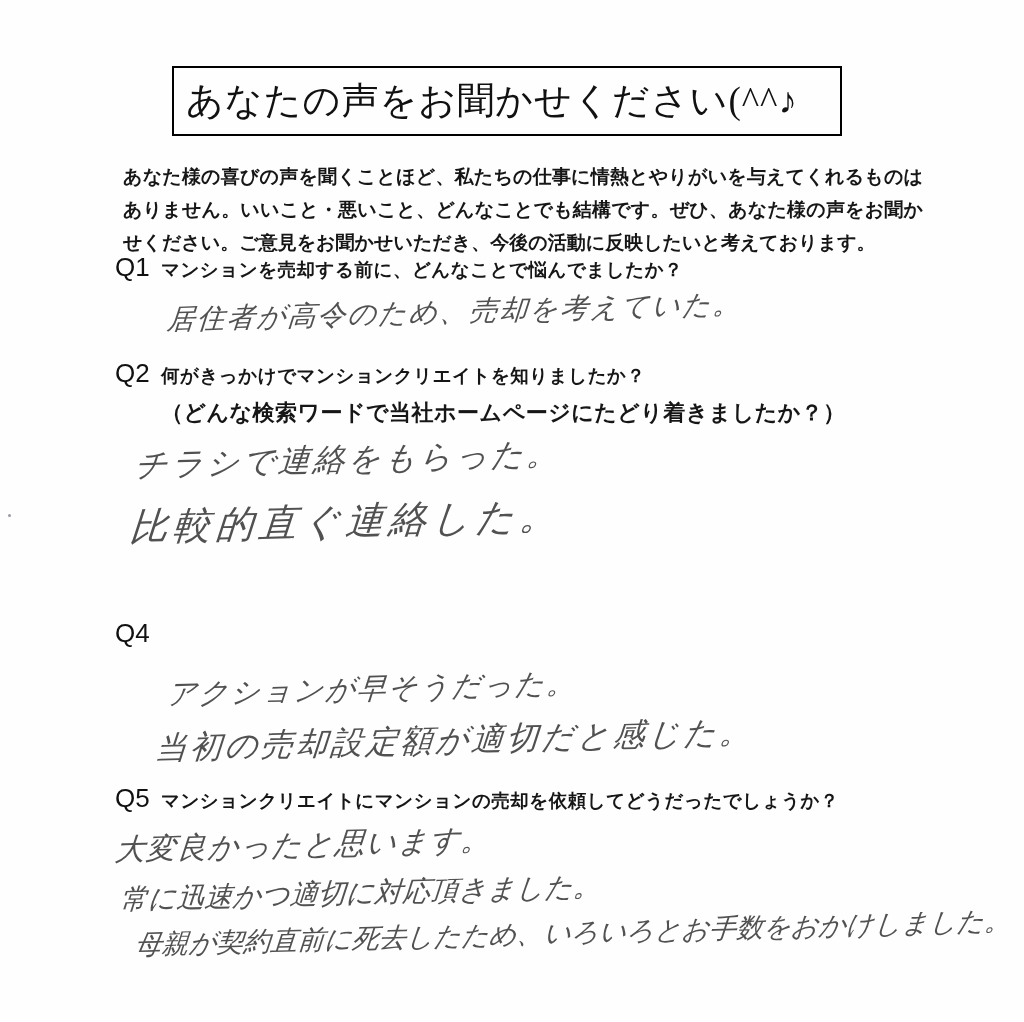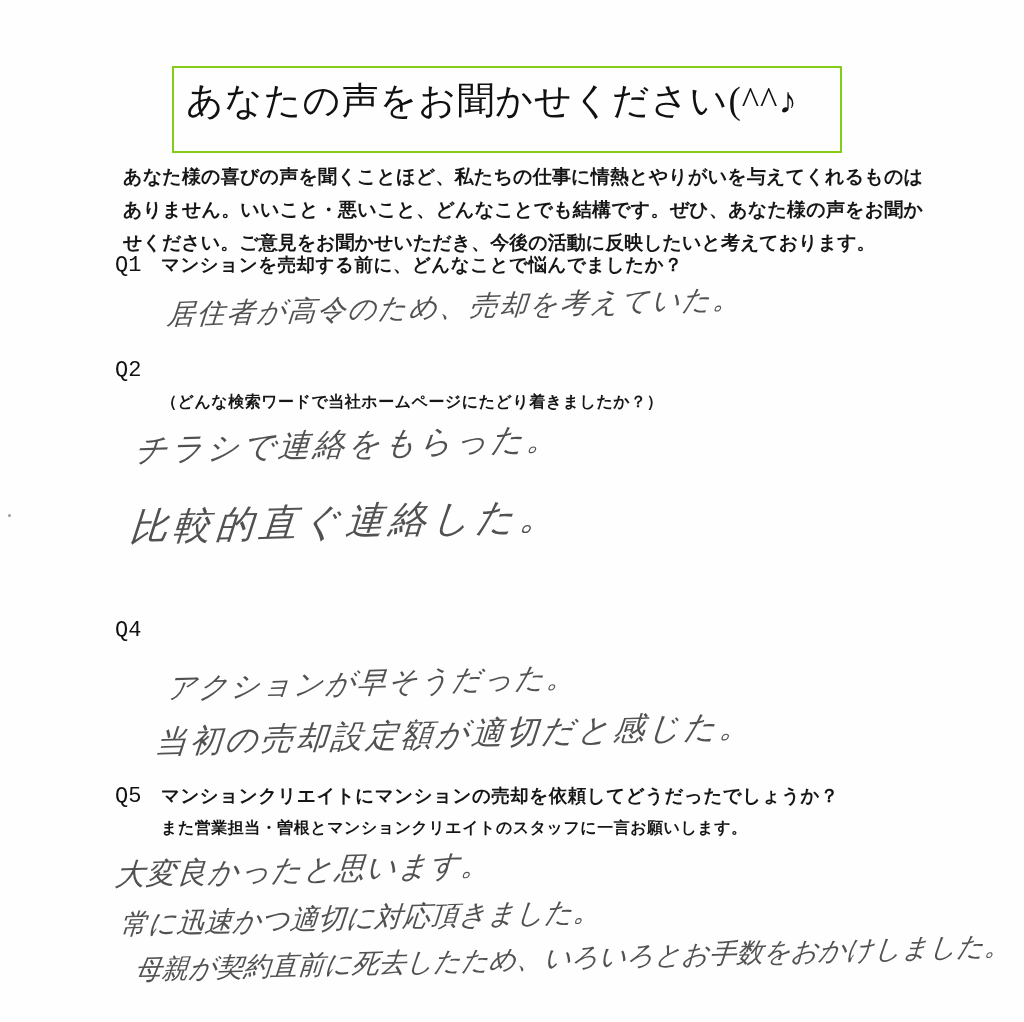--- a/index.html
+++ b/index.html
@@ -15,22 +15,22 @@
     overflow: hidden;
     font-family: "Liberation Sans", sans-serif;
     color: #1c1c1c;
   }
   .title-box {
     position: absolute;
     left: 172px;
     top: 66px;
     width: 640px;
     height: 52px;
-    border: 2px solid #84cc16;
-    padding: 8px 14px 23px 12px;
+    border: 2px solid #000000;
+    padding: 8px 14px 6px 12px;
     box-sizing: content-box;
   }
   .title-box span {
     font-family: "Liberation Serif", "DejaVu Serif", serif;
     font-size: 37px;
     letter-spacing: 1px;
     white-space: nowrap;
     color: #111;
   }
   .intro {
@@ -41,36 +41,36 @@
     margin: 8px;
     font-size: 19px;
     font-weight: 600;
     line-height: 33px;
     text-align: justify;
     color: #161616;
   }
   .question { position: absolute; left: 115px; width: 880px; }
   .q-row { display: flex; align-items: baseline; }
   .q-label {
-    font-family: Liberation Mono, monospace;
-    font-size: 22px;
+    font-family: Liberation Sans, sans-serif;
+    font-size: 26px;
     min-width: 46px;
     color: #111;
   }
   .q-text {
     font-size: 18.5px;
     font-weight: 600;
     letter-spacing: 0.5px;
     color: #161616;
     text-align: right;
   }
   .q-sub {
     margin-left: 46px;
     margin-top: 9px;
-    font-size: 16px;
+    font-size: 22px;
     font-weight: 600;
     letter-spacing: 0.5px;
     color: #161616;
   }
   
   .hw {
     font-family: "DejaVu Sans", sans-serif;
     font-style: italic;
     font-weight: 400;
     color: #3a3a3a;
@@ -110,20 +110,21 @@
     <div class="q-row">
       <span class="q-label">Q1</span>
       <span class="q-text">マンションを売却する前に、どんなことで悩んでましたか？</span>
     </div>
     <div class="hw" style="margin-left:52px; margin-top:18px; font-size:28px; letter-spacing:2px;">居住者が高令のため、売却を考えていた。</div>
   </section>
 
   <section class="question" id="q2">
     <div class="q-row">
       <span class="q-label">Q2</span>
+      <span class="q-text">何がきっかけでマンションクリエイトを知りましたか？</span>
     </div>
     <div class="q-sub">（どんな検索ワードで当社ホームページにたどり着きましたか？）</div>
     <div class="hw" style="margin-left:20px; margin-top:16px; font-size:32px; letter-spacing:3px;">チラシで連絡をもらった。</div>
   </section>
 
   <section class="question" id="q3">
     <div class="hw" style="margin-left:15px; margin-top:14px; font-size:38px; letter-spacing:5px;">比較的直ぐ連絡した。</div>
   </section>
 
   <section class="question" id="q4">
@@ -132,21 +133,20 @@
     </div>
     <div class="hw" style="margin-left:52px; margin-top:26px; font-size:29px; letter-spacing:2px;">アクションが早そうだった。</div>
     <div class="hw" style="margin-left:40px; margin-top:12px; font-size:32px; letter-spacing:3px;">当初の売却設定額が適切だと感じた。</div>
   </section>
 
   <section class="question" id="q5">
     <div class="q-row">
       <span class="q-label">Q5</span>
       <span class="q-text">マンションクリエイトにマンションの売却を依頼してどうだったでしょうか？</span>
     </div>
-    <div class="q-sub">また営業担当・曽根とマンションクリエイトのスタッフに一言お願いします。</div>
     <div class="hw" style="margin-left:0px; margin-top:16px; font-size:30px; letter-spacing:1px;">大変良かったと思います。</div>
     <div class="hw" style="margin-left:5px; margin-top:10px; font-size:28px; letter-spacing:0px;">常に迅速かつ適切に対応頂きました。</div>
     <div class="hw" style="margin-left:20px; margin-top:8px; font-size:27px; letter-spacing:0px;">母親が契約直前に死去したため、いろいろとお手数をおかけしました。</div>
   </section>
 
   <div class="artifact-dot"></div>
 
 </div>
 
 </body></html>

